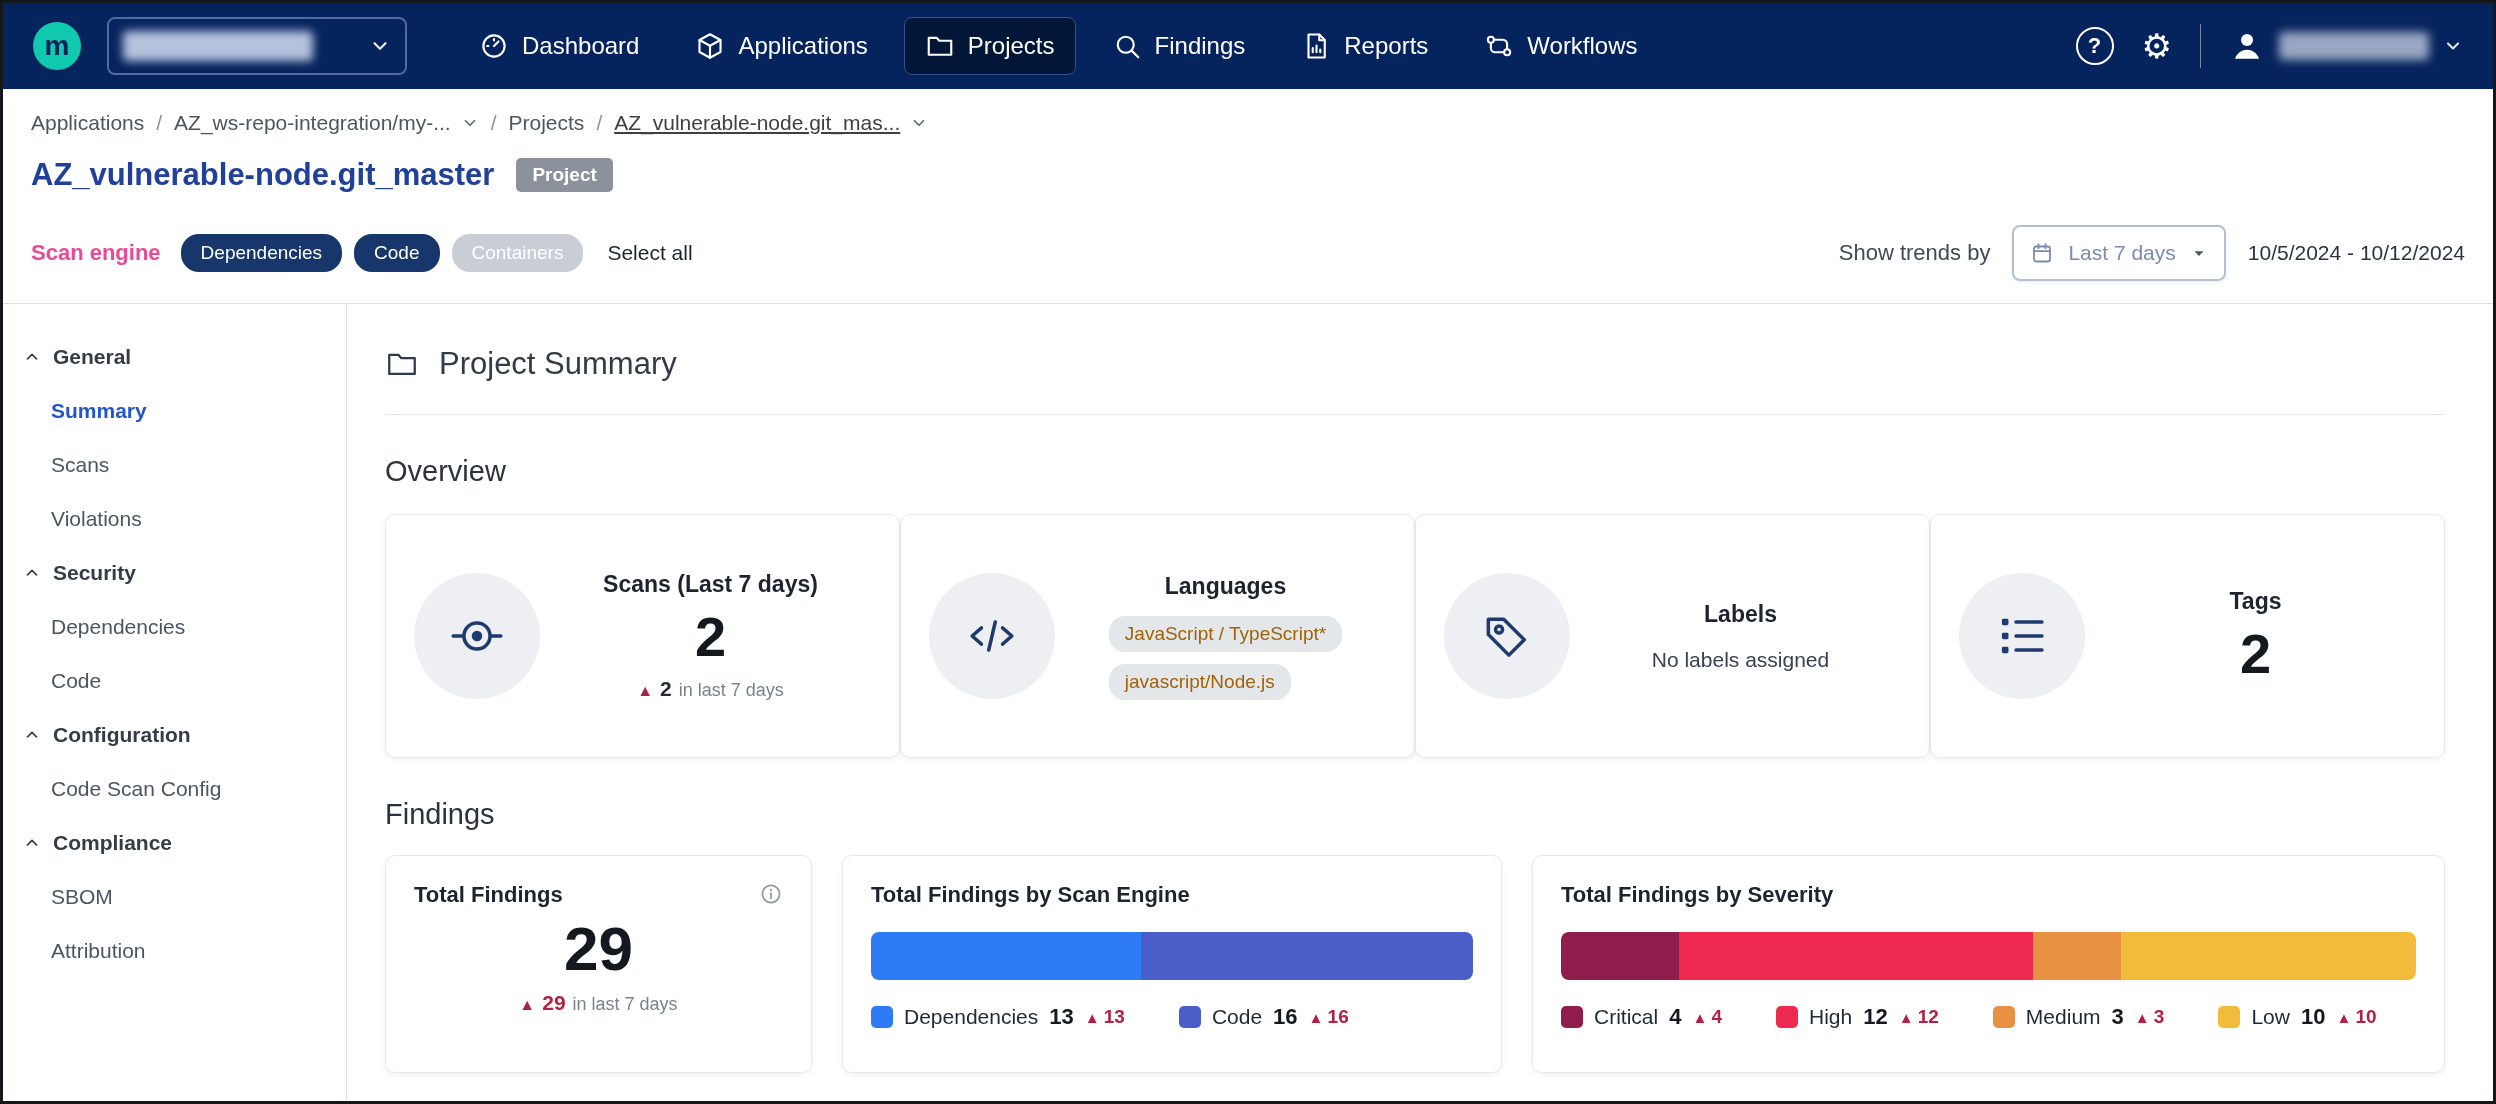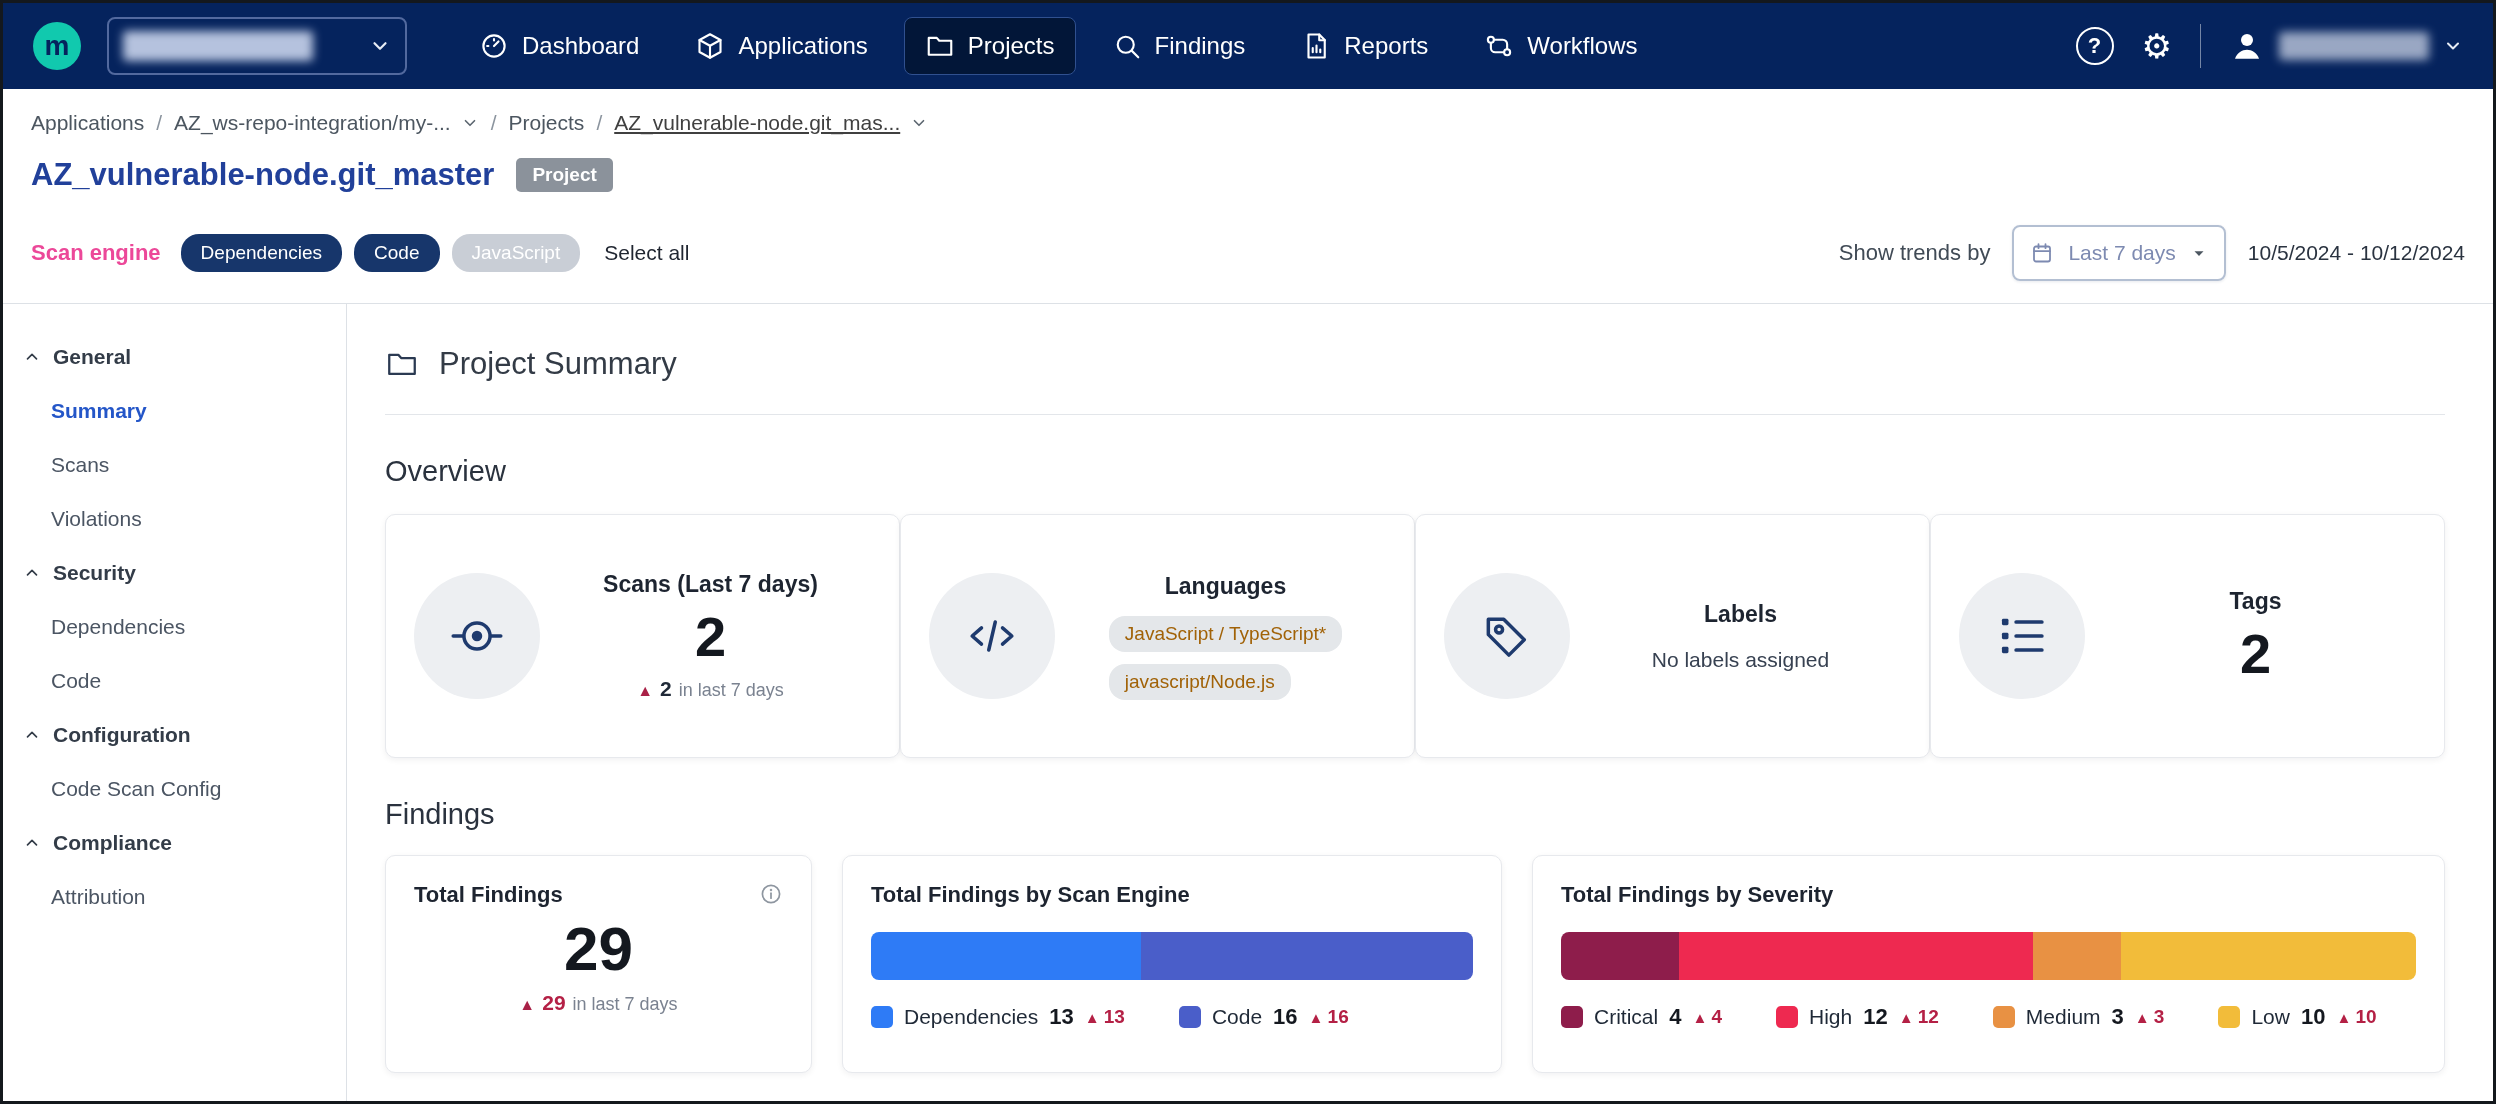--- a/index.html
+++ b/index.html
@@ -288,21 +288,21 @@
 
 <div class="title-row">
   <span class="page-title">AZ_vulnerable-node.git_master</span>
   <span class="proj-badge">Project</span>
 </div>
 
 <div class="scan-row">
   <span class="scan-label">Scan engine</span>
   <span class="pill">Dependencies</span>
   <span class="pill">Code</span>
-  <span class="pill disabled">JavaScript</span>
+  <span class="pill disabled">Containers</span>
   <span class="select-all">Select all</span>
 
   <div class="trends-group">
     <span class="trends-label">Show trends by</span>
     <div class="period-select">
       <span class="icon">
         <svg width="24" height="24" viewBox="0 0 24 24" fill="none" stroke="currentColor" stroke-width="1.8" stroke-linecap="round" stroke-linejoin="round">
             <rect x="4" y="5.5" width="16" height="15" rx="2"></rect>
             <path d="M4 10.2h16M8.5 3.2v4M15.5 3.2v4"></path>
           </svg>
@@ -355,20 +355,21 @@
     <div class="side-item">Code Scan Config</div>
 
     <div class="side-section">
       <span class="icon">
         <svg width="18" height="18" viewBox="0 0 24 24" fill="none" stroke="currentColor" stroke-width="2.2" stroke-linecap="round" stroke-linejoin="round">
             <path d="M6 14.5l6-6 6 6"></path>
           </svg>
       </span>
       <span>Compliance</span>
     </div>
+    <div class="side-item">SBOM</div>
     <div class="side-item">Attribution</div>
   </div>
 
   <div class="main">
 
     <div class="ps-header">
       <span class="icon">
         <svg width="34" height="34" viewBox="0 0 24 24" fill="none" stroke="currentColor" stroke-width="1.6" stroke-linecap="round" stroke-linejoin="round">
             <path d="M3 5.5h6.4l2 2.3H21V19H3z"></path>
           </svg>

